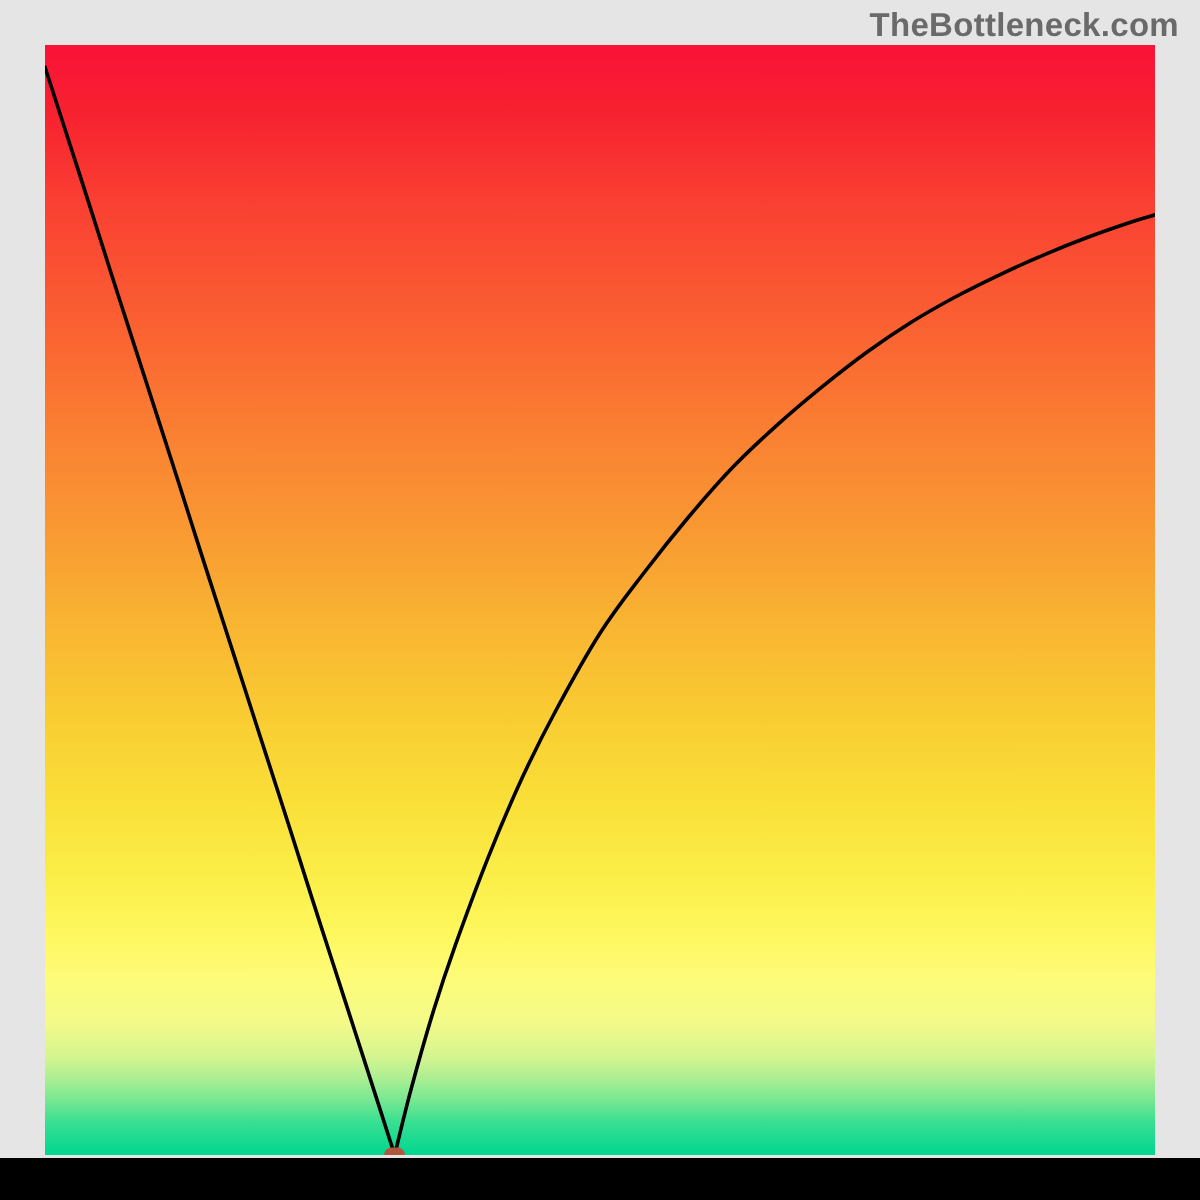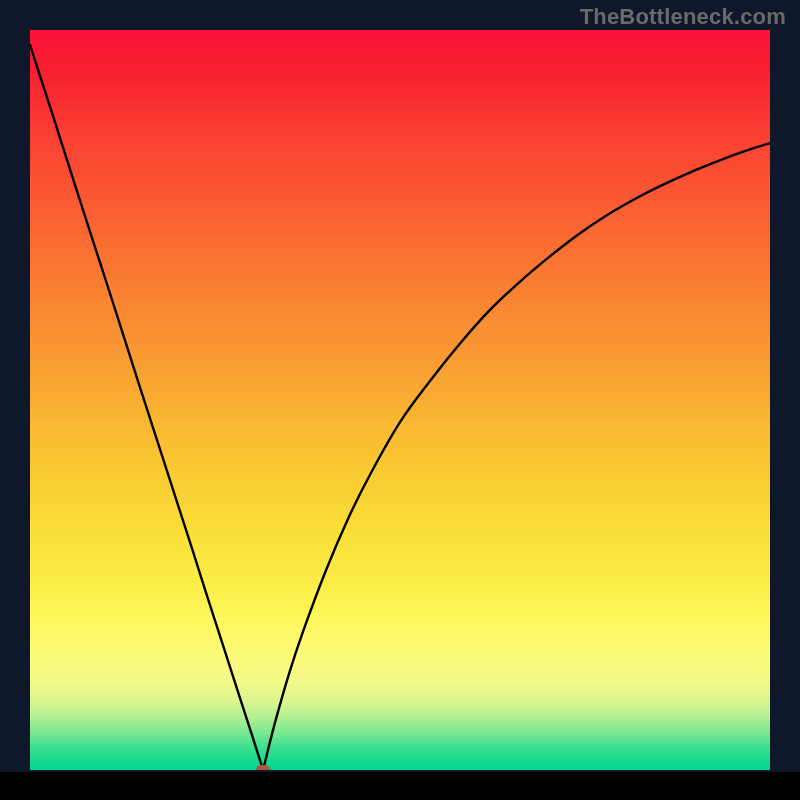--- a/index.html
+++ b/index.html
@@ -8,21 +8,21 @@
     width: 800px;
     height: 800px;
     background: #000;
     overflow: hidden;
     font-family: Arial, Helvetica, sans-serif;
   }
   .frame {
     position: relative;
     width: 800px;
     height: 772px;
-    background: #0f172a;
+    background: #e5e5e5;
   }
   .watermark {
     position: absolute;
     top: 4px;
     right: 14px;
     color: #6a6a6a;
     font-size: 22px;
     font-weight: 600;
     letter-spacing: 0.2px;
     z-index: 10;

